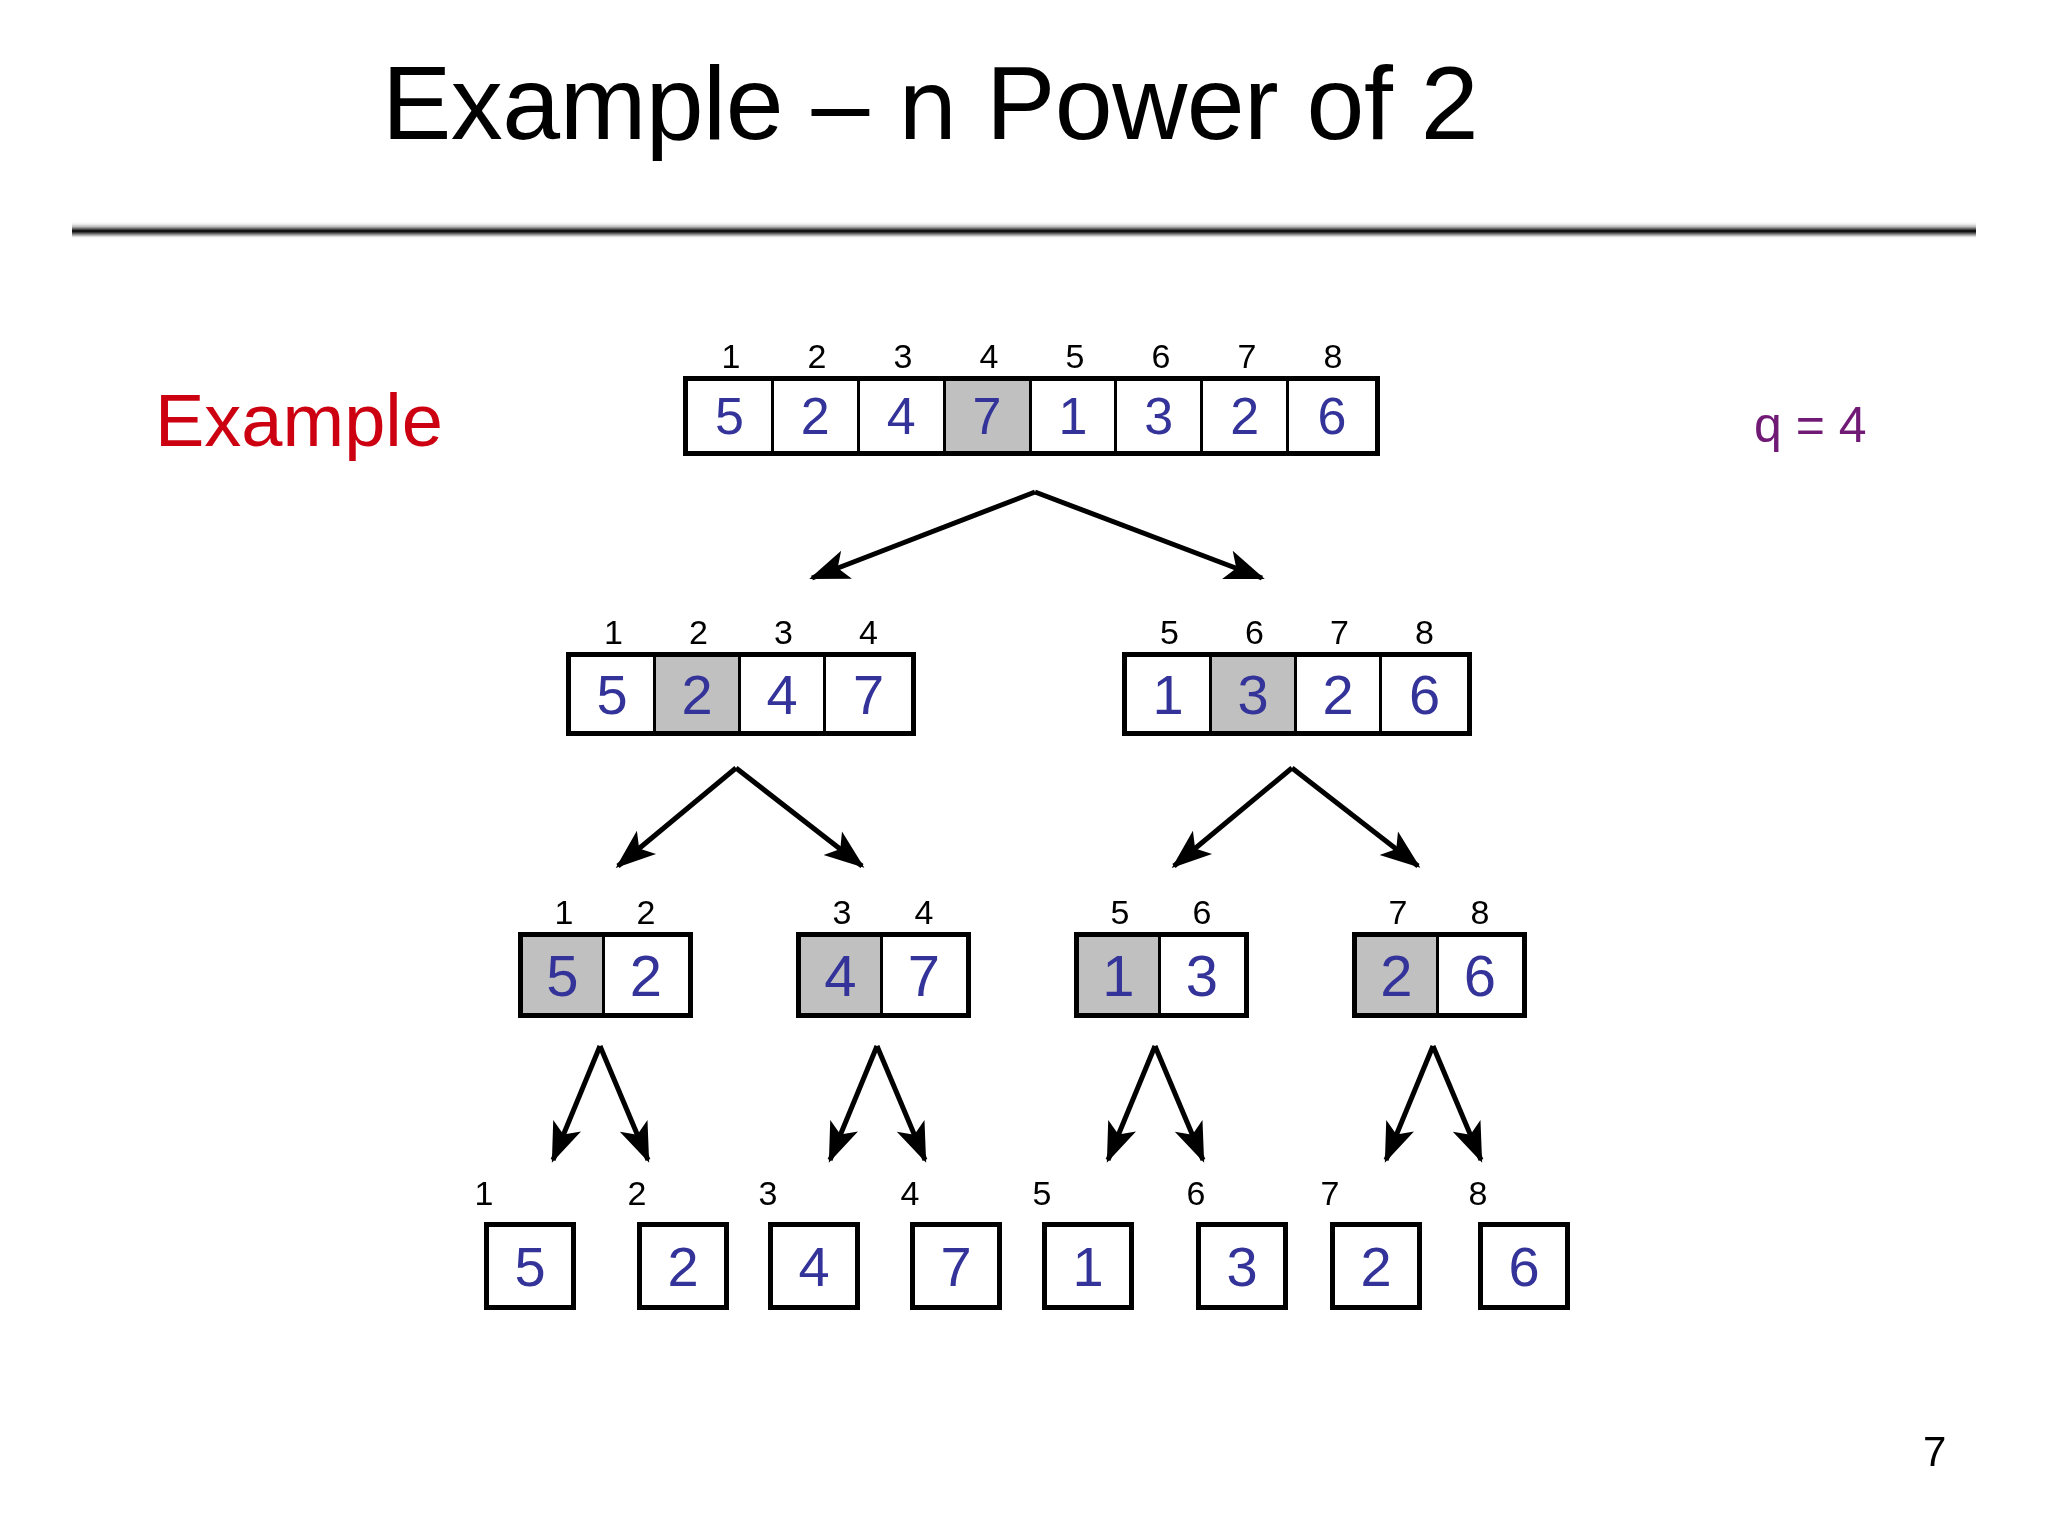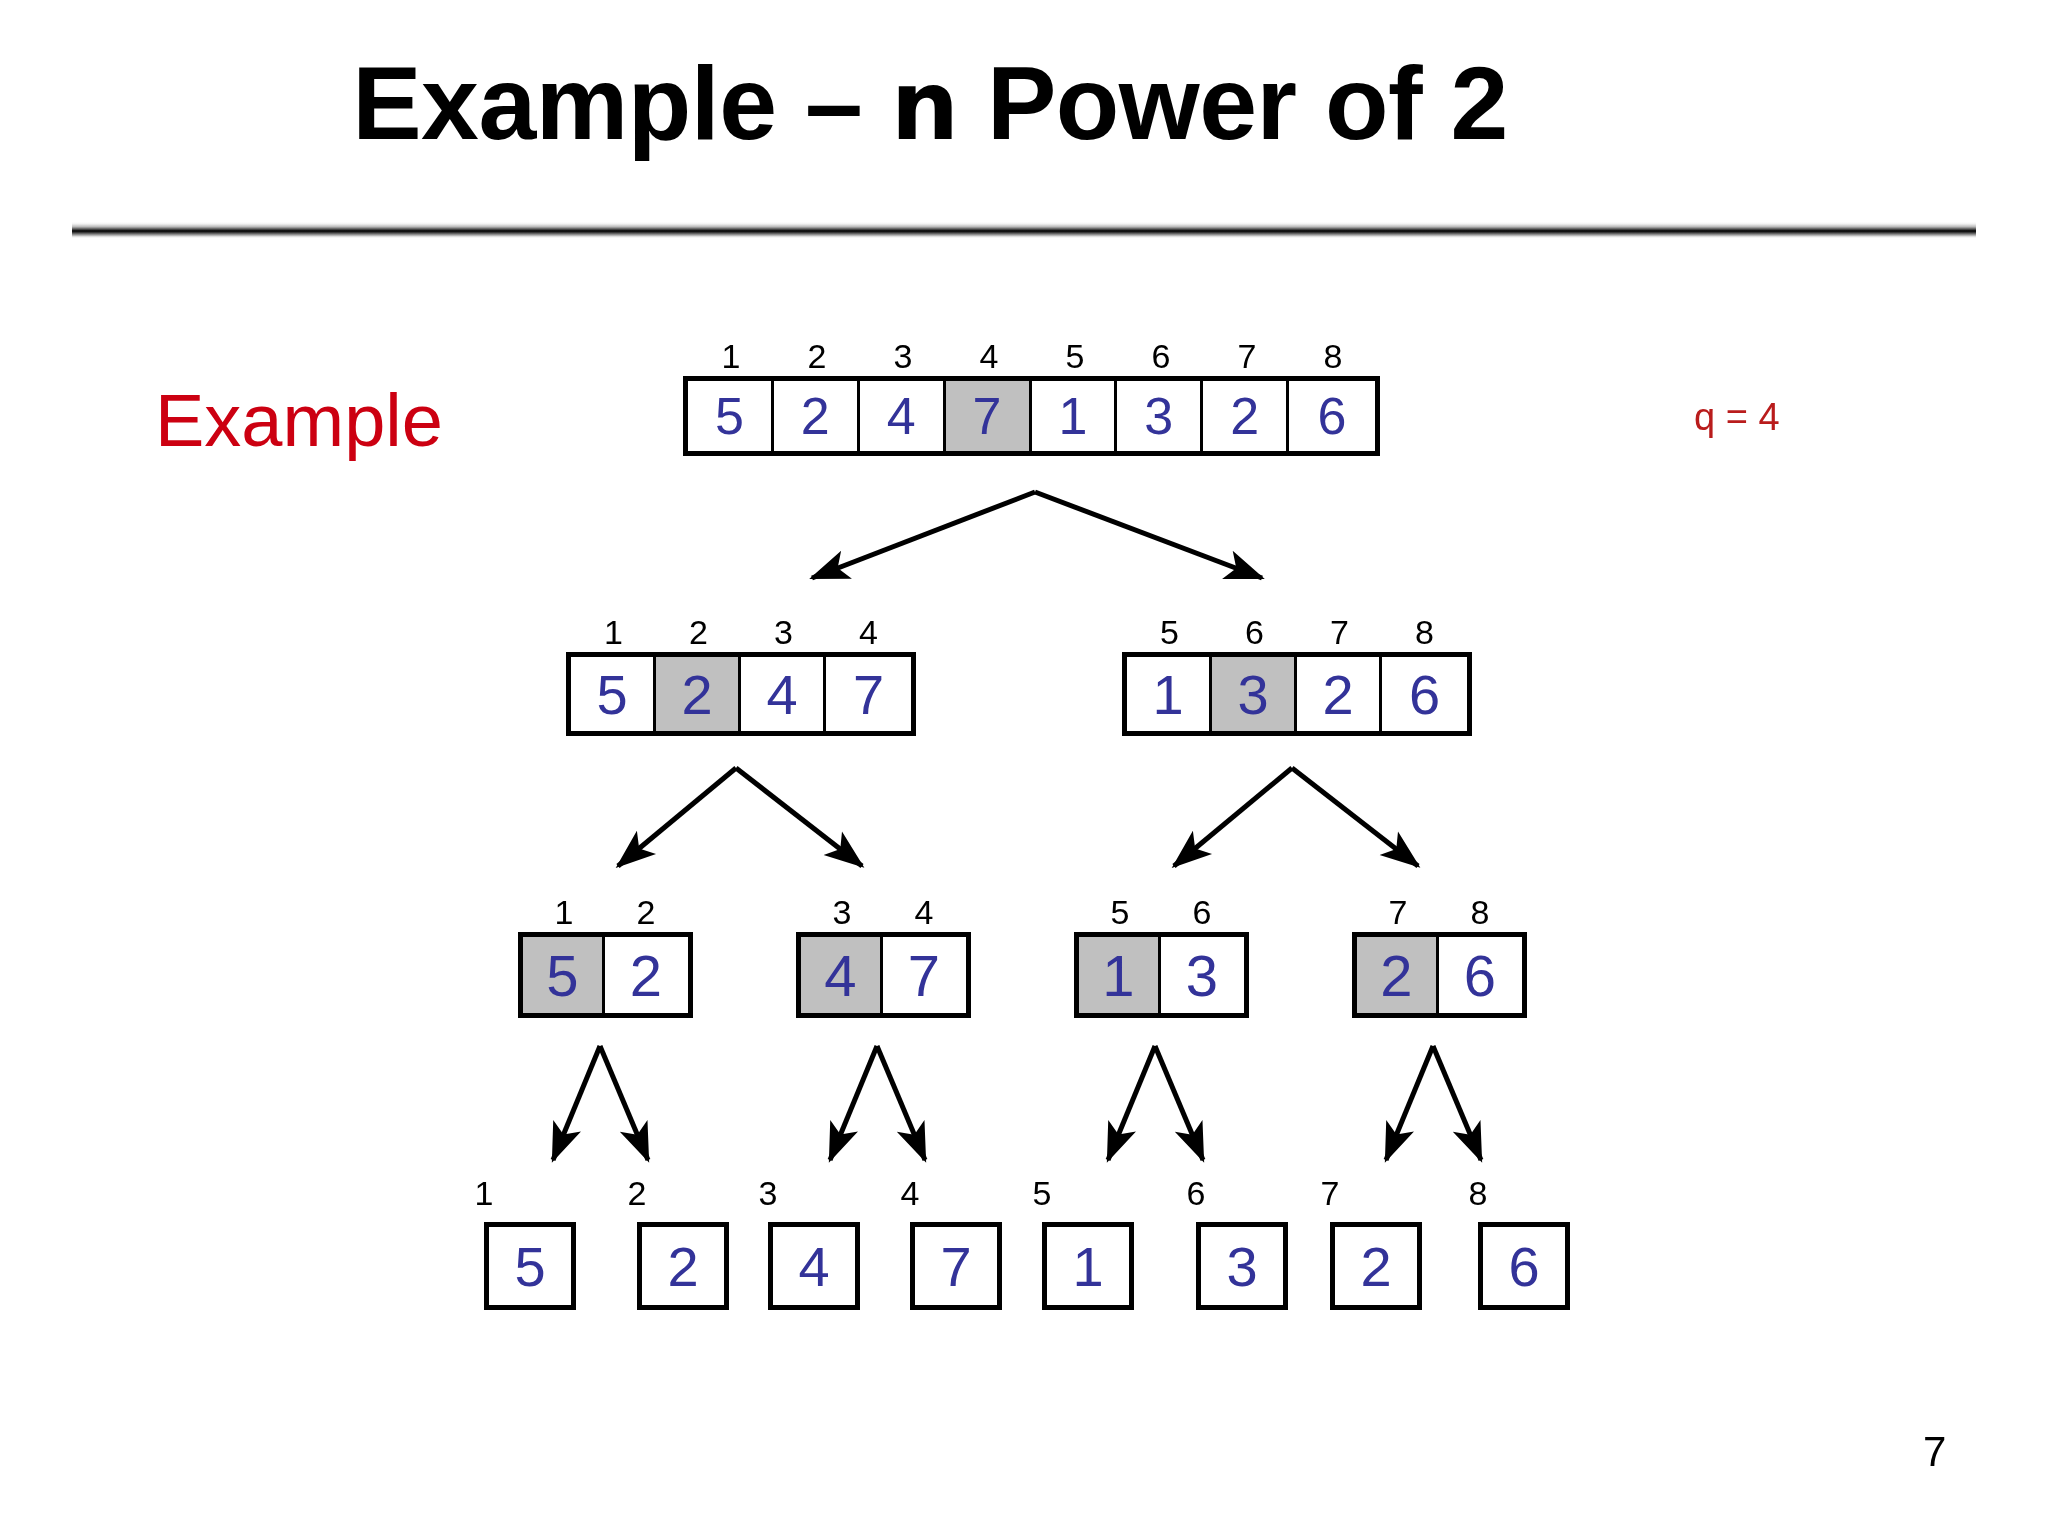--- a/index.html
+++ b/index.html
@@ -22,21 +22,20 @@
     left: 0;
     top: 46px;
     width: 1860px;
     text-align: center;
     font-size: 104px;
     line-height: 1.1;
     color: #000000;
     font-family: "Liberation Sans", sans-serif;
     white-space: nowrap;
     letter-spacing: -0.5px;
-    font-weight: bold;
   }
   #title .var-n {
     font-family: "DejaVu Sans", sans-serif;
     font-size: 96px;
   }
 
   
   #title-rule {
     position: absolute;
     left: 72px;
@@ -62,24 +61,24 @@
     top: 378px;
     font-size: 74px;
     color: #cc0011;
     font-family: "Liberation Sans", sans-serif;
     white-space: nowrap;
   }
 
   
   #q-label {
     position: absolute;
-    left: 1694px;
+    left: 1754px;
     top: 396px;
-    font-size: 38px;
-    color: #b91c1c;
+    font-size: 50px;
+    color: #701a75;
     font-family: "Liberation Sans", sans-serif;
     white-space: nowrap;
   }
 
   
   #page-number {
     position: absolute;
     left: 1923px;
     top: 1428px;
     font-size: 42px;

